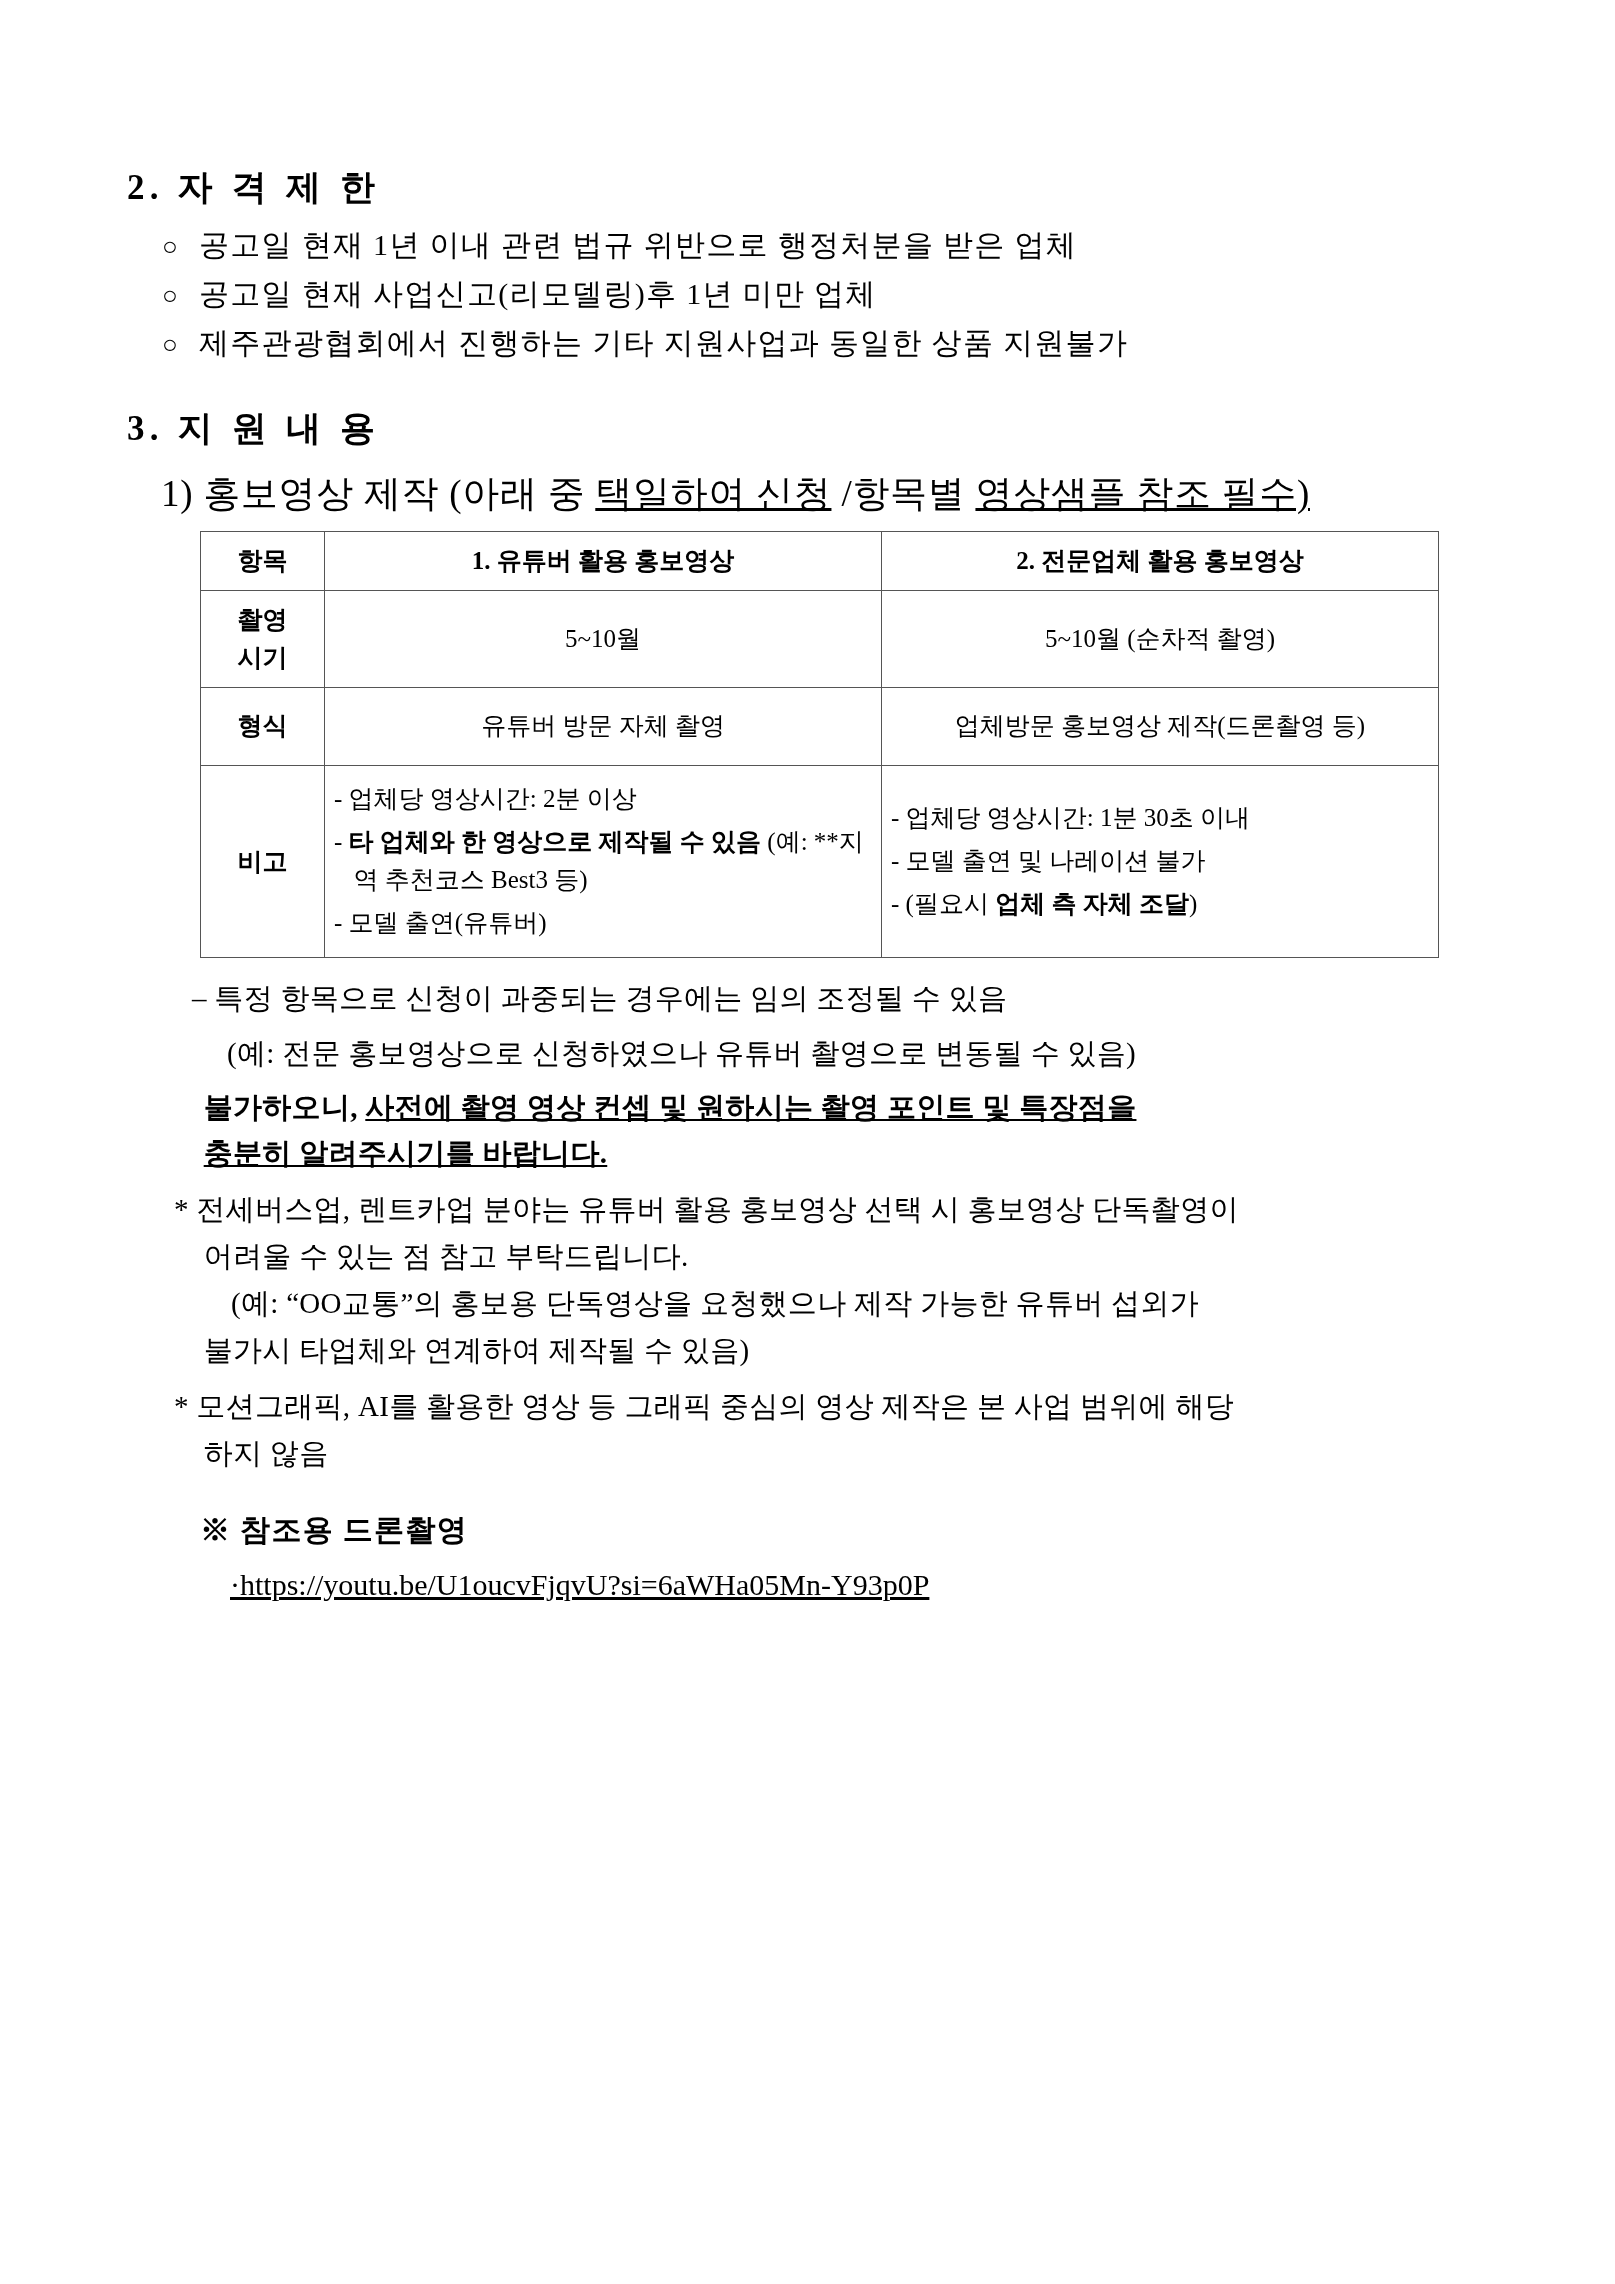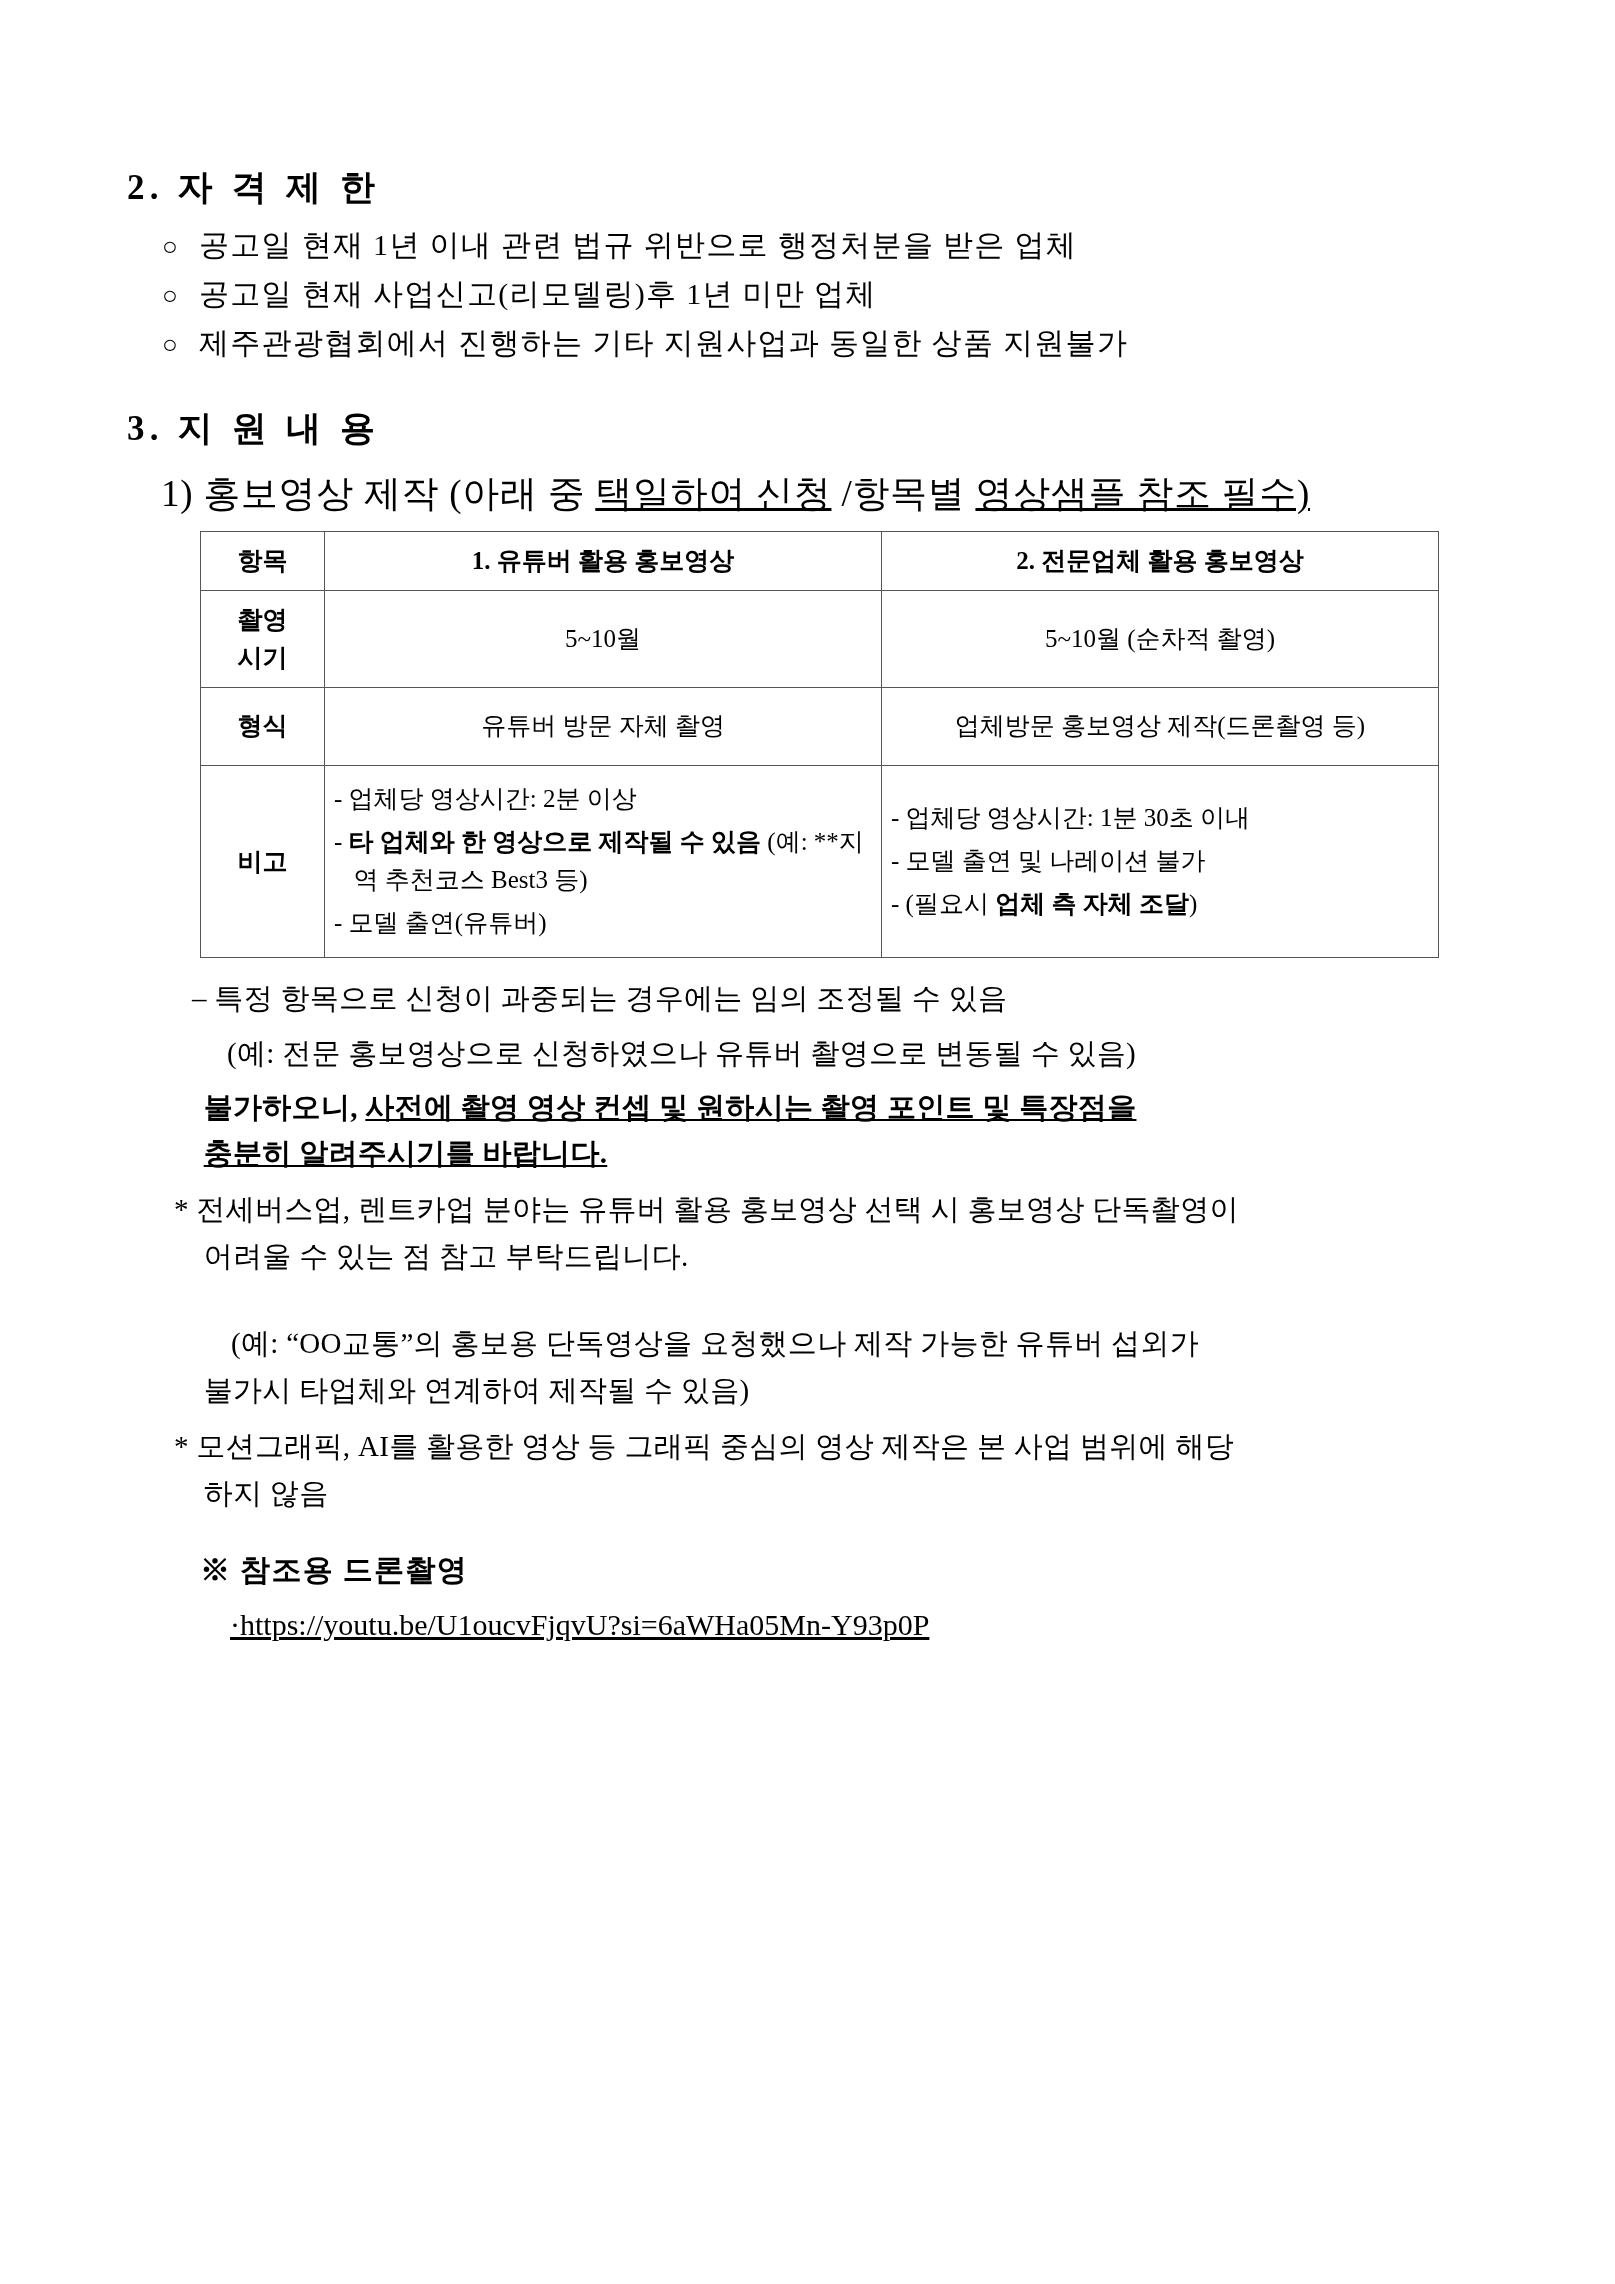--- a/index.html
+++ b/index.html
@@ -128,21 +128,20 @@
     text-indent: -29px;
     padding-left: 29px;
     margin-top: 9px;
     margin-left: -18px;
   }
   .note-cont {
     padding-left: 11.7px;
   }
   .note-cont2 {
     padding-left: 39px;
-    margin-top: 40px;
   }
 
   
   .ref-block {
     margin-top: 29px;
     margin-left: 73px;
     font-size: 30px;
     line-height: 1.62;
   }
   .ref-title {

